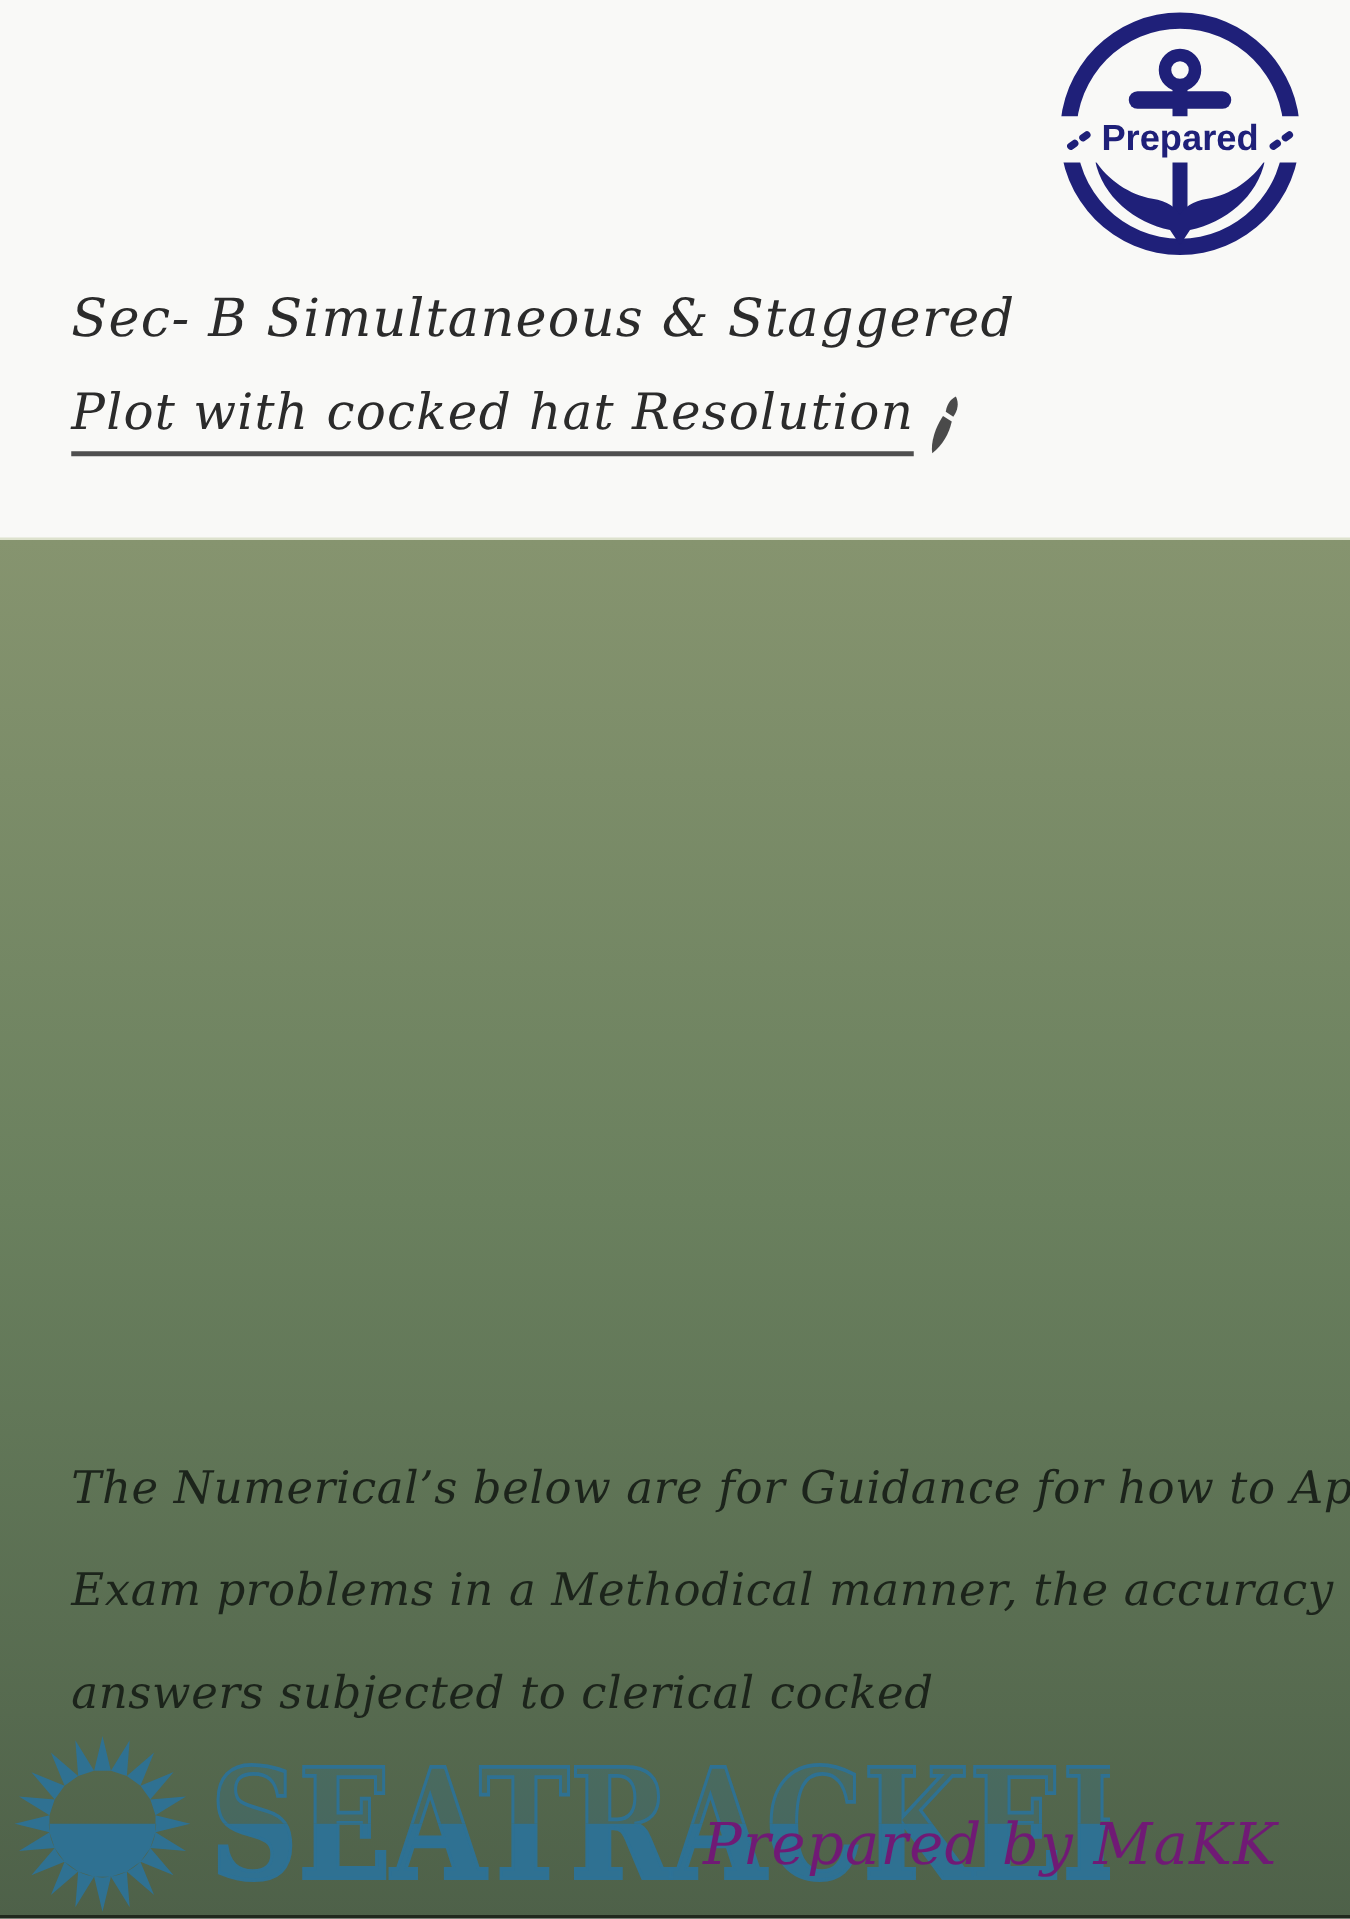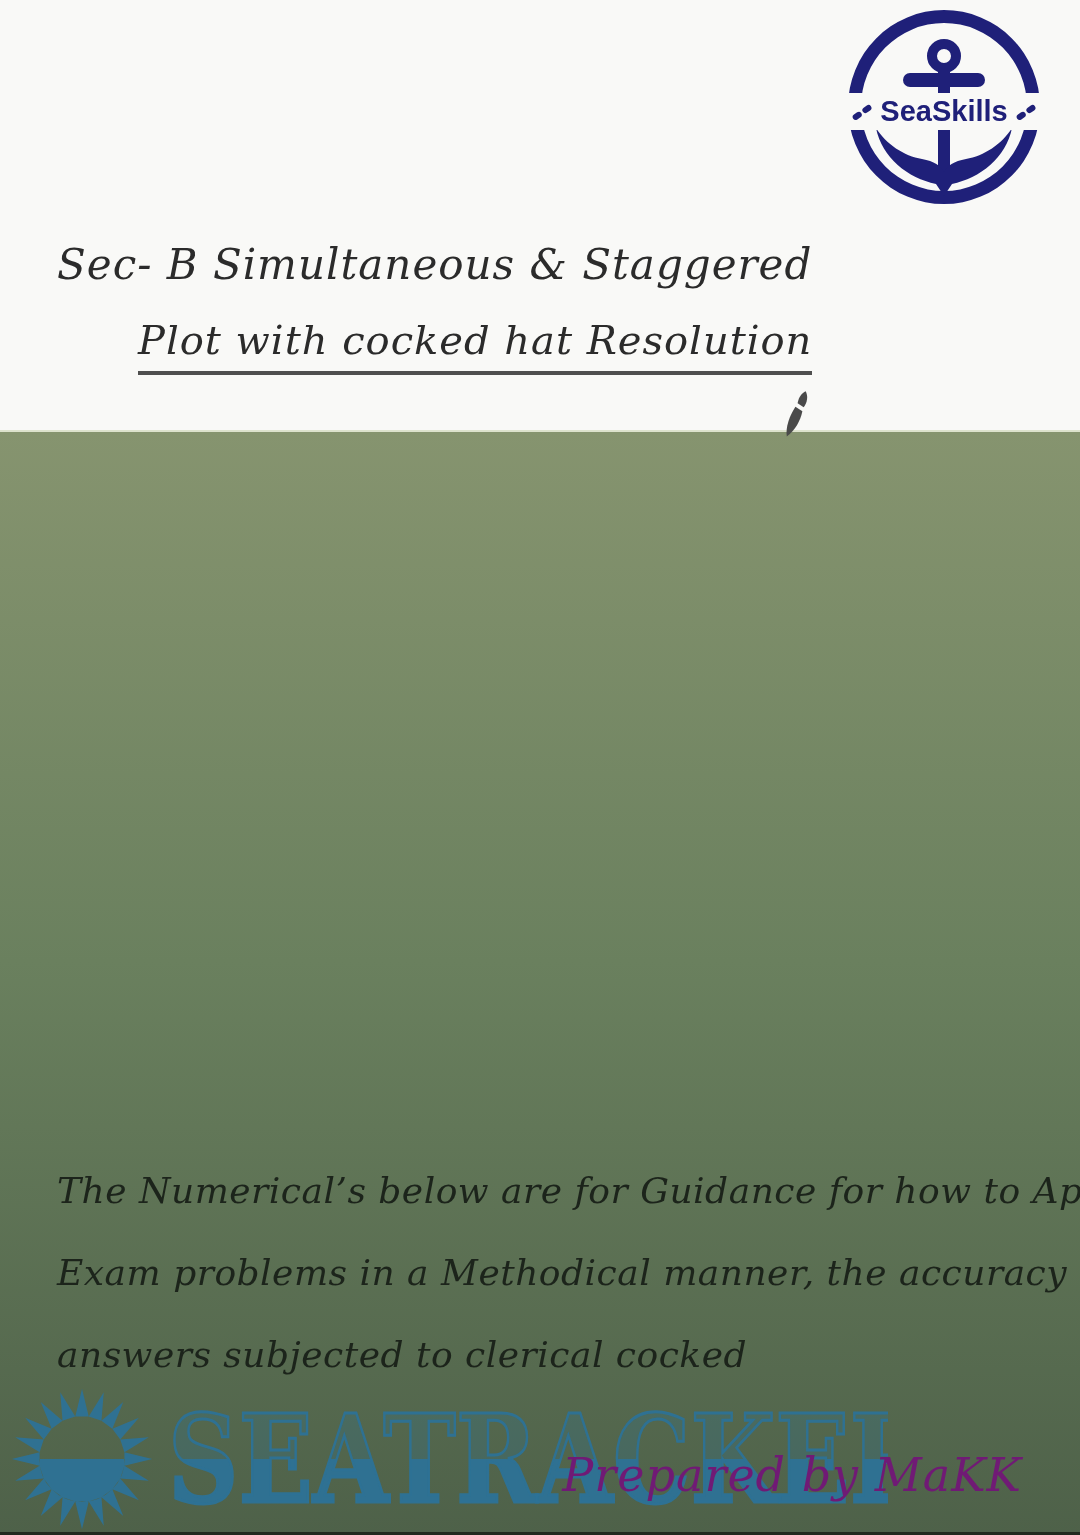--- a/index.html
+++ b/index.html
@@ -25,23 +25,23 @@
     position:absolute; left:-6px; right:-6px; top:85px; height:37px;
     background:#f9f9f7; display:flex; align-items:center; justify-content:center; gap:7px;
   }
   .logo-brand {
     font-family:"Liberation Sans", sans-serif; font-weight:bold;
     font-size:29px; color:#1f2079; white-space:nowrap;
   }
   .chain-icon { flex:0 0 auto; }
 
   
-  .title-block { position:absolute; left:57px; top:238px; color:#2b2b2b; font-style:italic; }
+  .title-block { position:absolute; left:57px; top:228px; color:#2b2b2b; font-style:italic; }
   .title-line1 { font-size:42px; letter-spacing:1px; line-height:1.3; }
-  .title-line2-wrap { margin-top:24px; display:flex; align-items:flex-end; gap:12px;flex-direction:column; }
+  .title-line2-wrap { margin-top:24px; display:flex; align-items:flex-end; gap:12px; }
   .title-line2 {
     display:inline-block; min-width:508px; font-size:40px; letter-spacing:1px;
     border-bottom:4px solid #4f4f4f; padding-bottom:8px;
   }
   .pen-icon { position:relative; top:2px; }
 
   
   .note-block {
     position:absolute; left:57px; top:1150px; width:1000px;
     font-style:italic; color:#1c241b; font-size:36px; line-height:82px;
@@ -91,21 +91,21 @@
       <line x1="64" y1="72" x2="132" y2="72" stroke="#1f2079" stroke-width="14" stroke-linecap="round"></line>
       <path fill="#1f2079" d="M30 120 C36 150 62 170 90 176 L98 188 L106 176 C134 170 160 150 166 120 C156 136 138 148 120 151 C108 153 101 158 98 164 C95 158 88 153 76 151 C58 148 40 136 30 120 Z"></path>
     </svg>
     <div class="logo-band">
       <svg class="chain-icon" width="22" height="18" viewBox="0 0 26 20" aria-hidden="true">
         <g fill="#1f2079" transform="rotate(-35 13 10)">
           <rect x="0" y="7" width="11.5" height="7" rx="3.5"></rect>
           <rect x="14" y="7" width="11.5" height="7" rx="3.5"></rect>
         </g>
       </svg>
-      <span class="logo-brand">SeaSkills</span>
+      <span class="logo-brand">Prepared</span>
       <svg class="chain-icon" width="22" height="18" viewBox="0 0 26 20" aria-hidden="true">
         <g fill="#1f2079" transform="rotate(-35 13 10)">
           <rect x="0" y="7" width="11.5" height="7" rx="3.5"></rect>
           <rect x="14" y="7" width="11.5" height="7" rx="3.5"></rect>
         </g>
       </svg>
     </div>
   </div>
 
   <div class="title-block">

